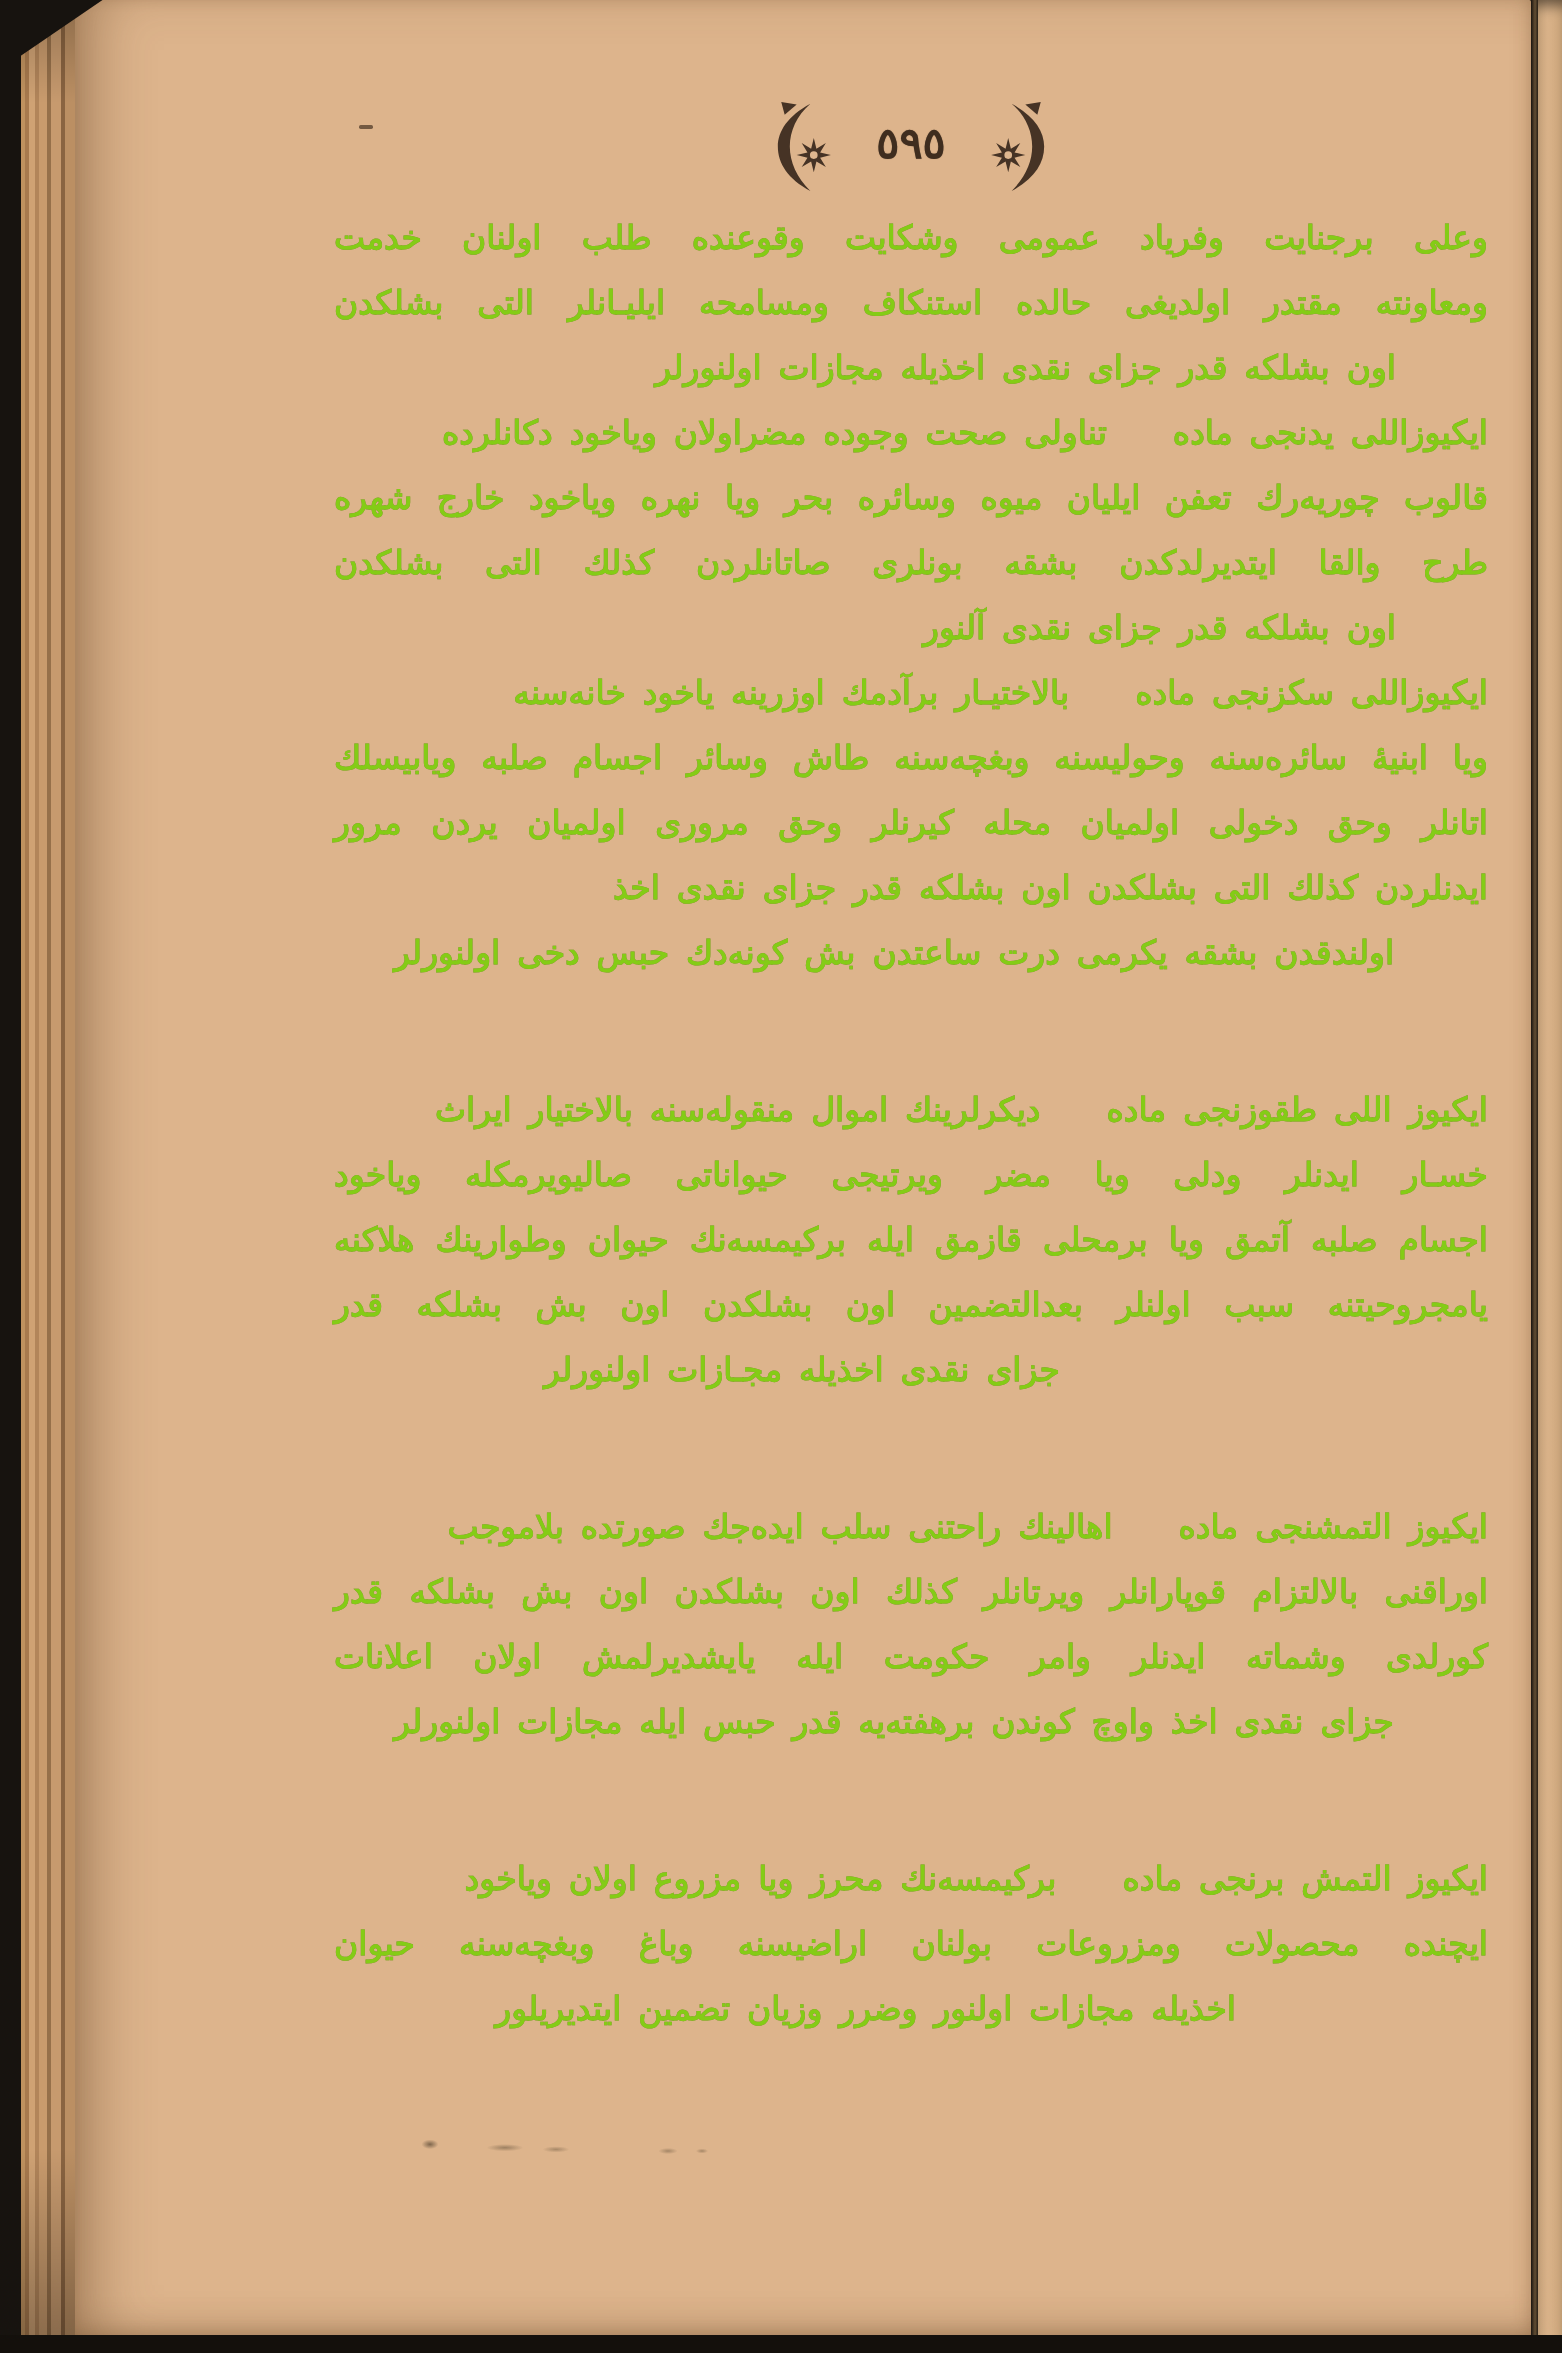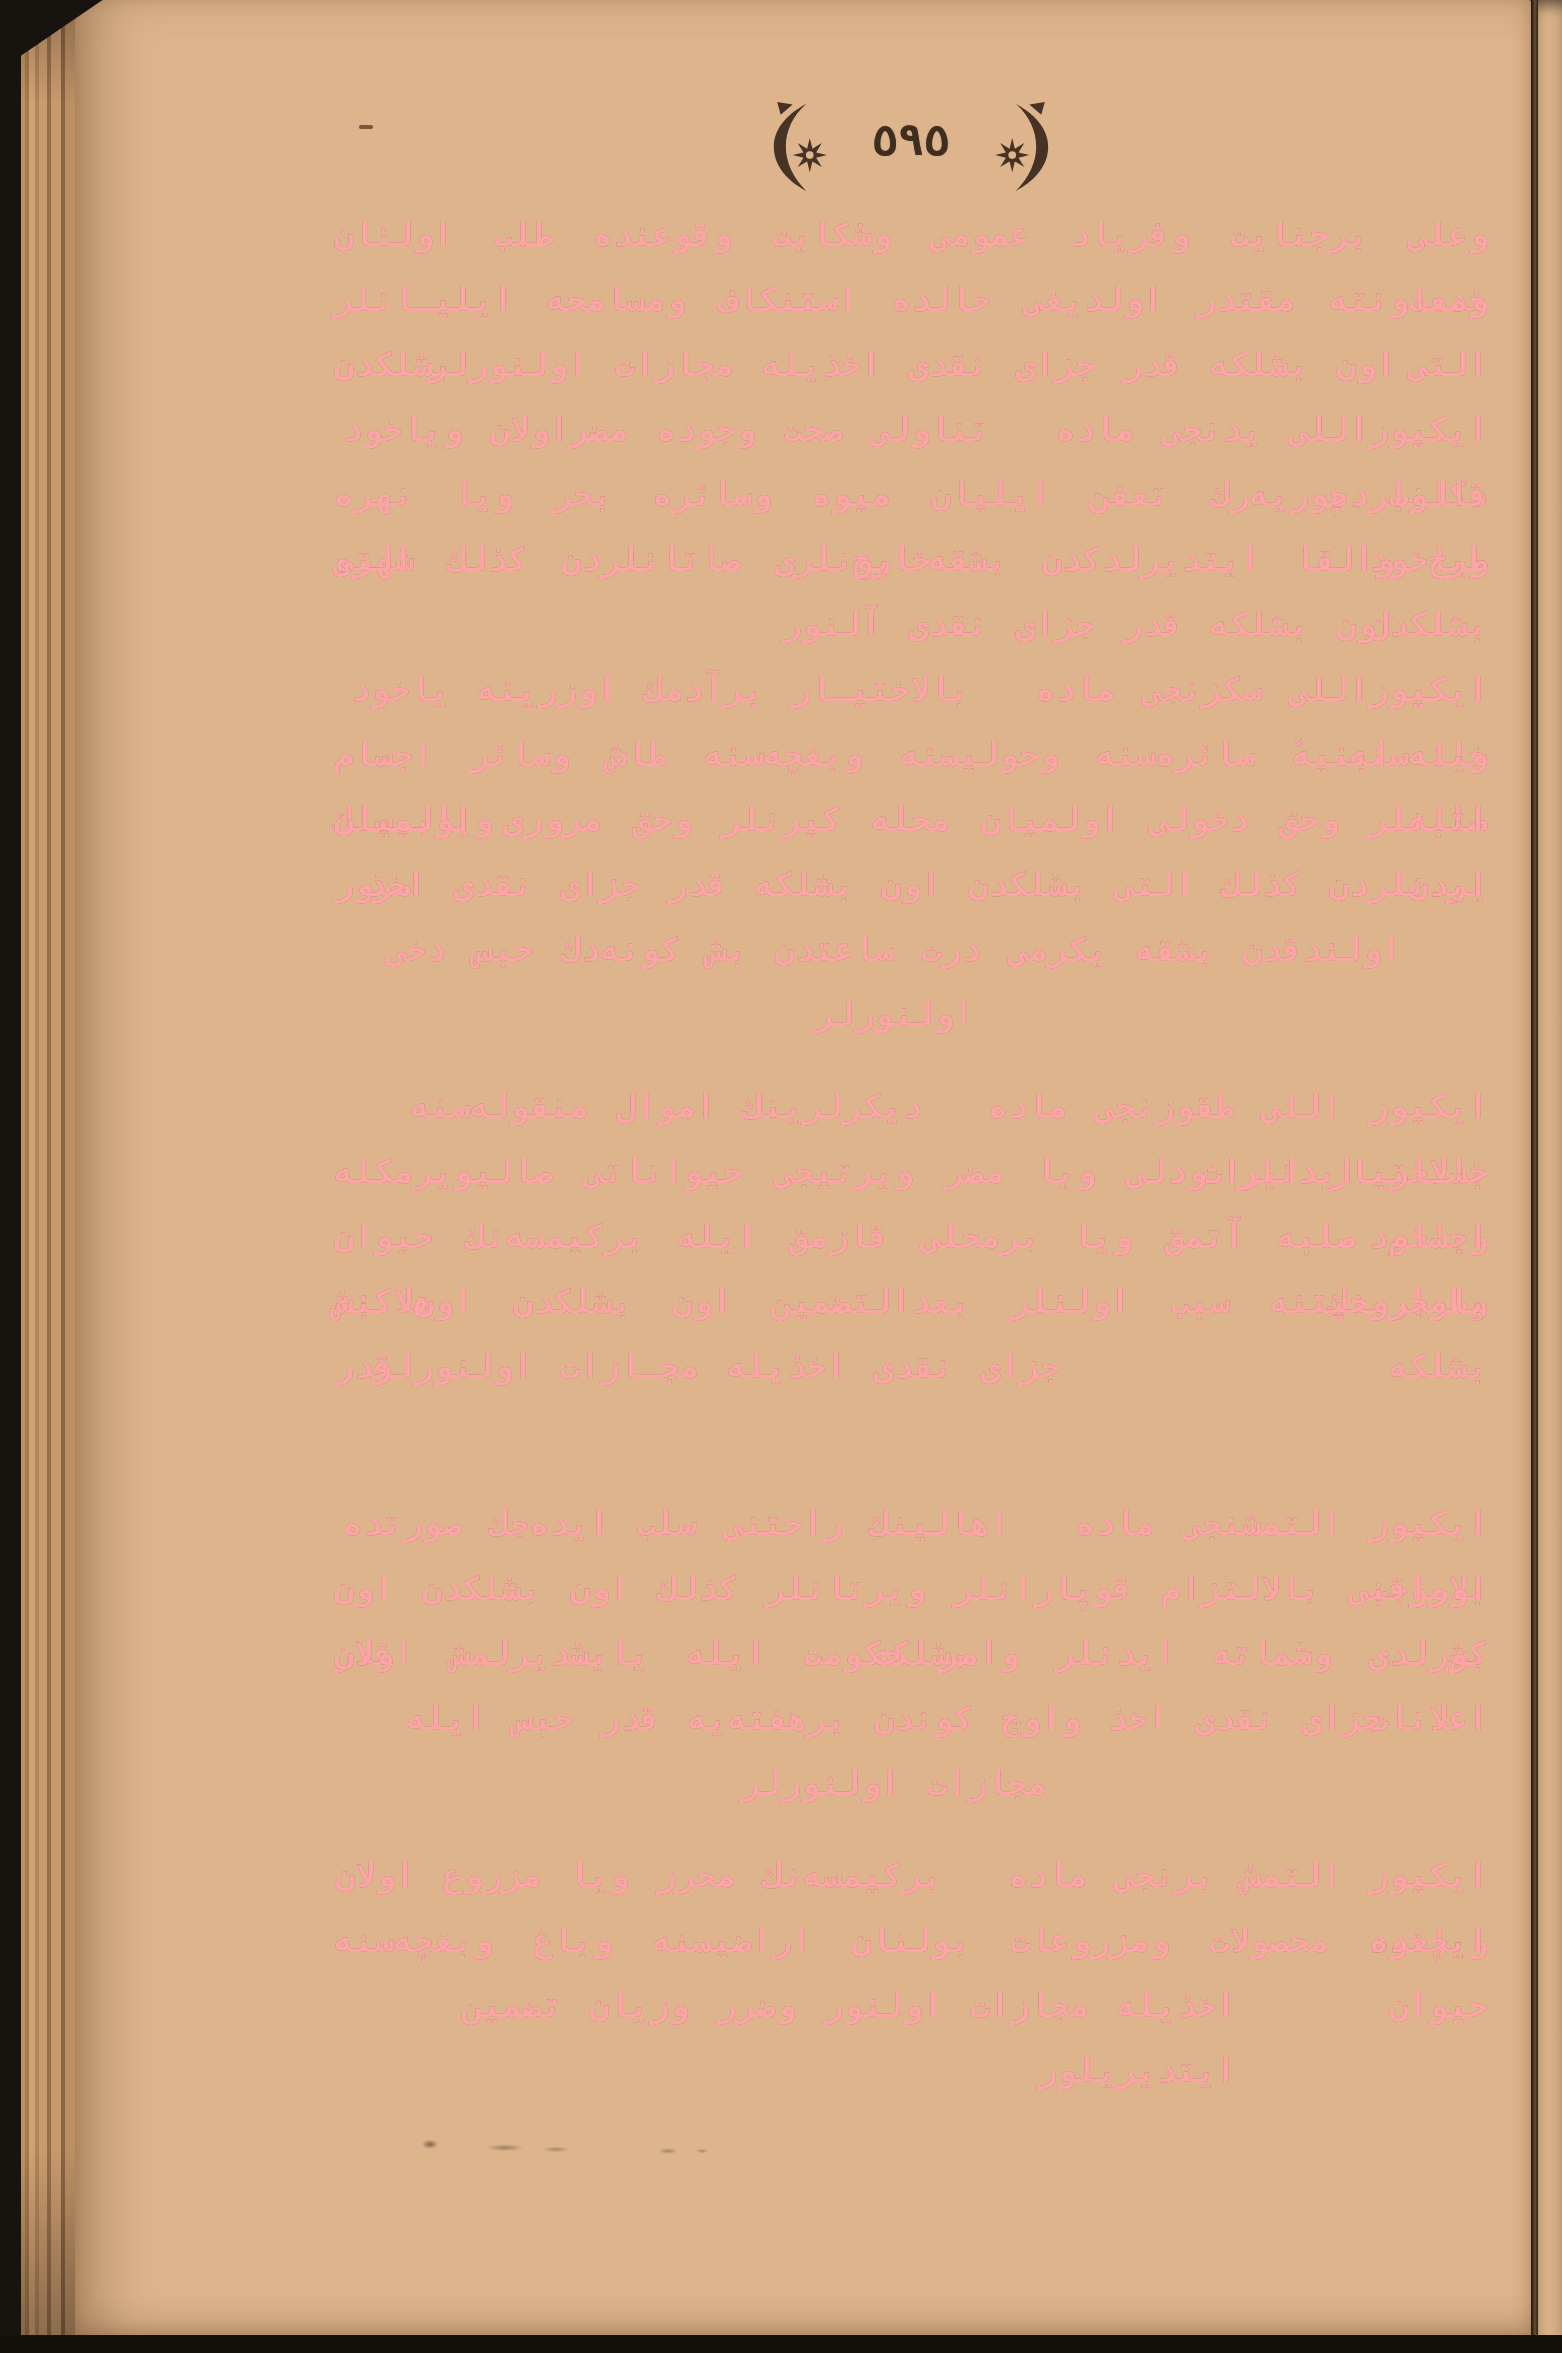--- a/index.html
+++ b/index.html
@@ -2,21 +2,21 @@
 <html lang="ota" dir="rtl" style="font-size:13.7px"><head>
 <meta charset="utf-8">
 <title>Scanned book page</title>
 <style>
   html,body{margin:0;padding:0;background:#14110d;}
   #scan{
     position:relative;
     width:1562px;height:2354px;
     background:#17130f;
     overflow:hidden;
-    font-family:Liberation Mono, monospace;
+    font-family:Liberation Sans, sans-serif;
   }
   
   .edge-stack{
     position:absolute;left:20.5px;top:0;bottom:19px;width:58px;
     background:
       linear-gradient(180deg, rgba(0,0,0,.25), rgba(0,0,0,0) 103px, rgba(0,0,0,0) 92%, rgba(0,0,0,.3)),
       repeating-linear-gradient(90deg,
         #c0925f 0 4.3px,#a87a4e 4.3px 7.7px,#cfa274 7.7px 14.5px,
         #b2855a 14.5px 18px,#c99b6d 18px 26.5px,#96704a 26.5px 30px,
         #c79a6e 30px 40px,#8a6441 40px 44px,#bb8f63 44px 58px);
@@ -68,21 +68,21 @@
   .page-num{
     font-size:43px;font-weight:bold;color:#3f2d1f;
     letter-spacing:3.4px;line-height:1;
     text-shadow:0 0 0.9px rgba(62,45,30,.6);
     padding-bottom:5.1px;
   }
   
   .textblock{
     position:absolute;left:334px;right:74px;top:205px;
     direction:rtl;
-    color:#fca5a5;
+    color:#84cc16;
     font-size:33px;font-weight:bold;
     text-shadow:0 0 0.6px rgba(70,50,32,.55);
     word-spacing:7.7px;
   }
   .line{height:65px;line-height:65px;text-align:right;}
   .line.j{text-align:justify;text-align-last:justify;text-justify:inter-word;}
   .line.r1{padding-right:92px;text-align:right;}
   .line.r2{padding-right:428px;}
   .line.r3{padding-right:252px;}
   .line.r4{padding-right:34px;text-align:center;}

